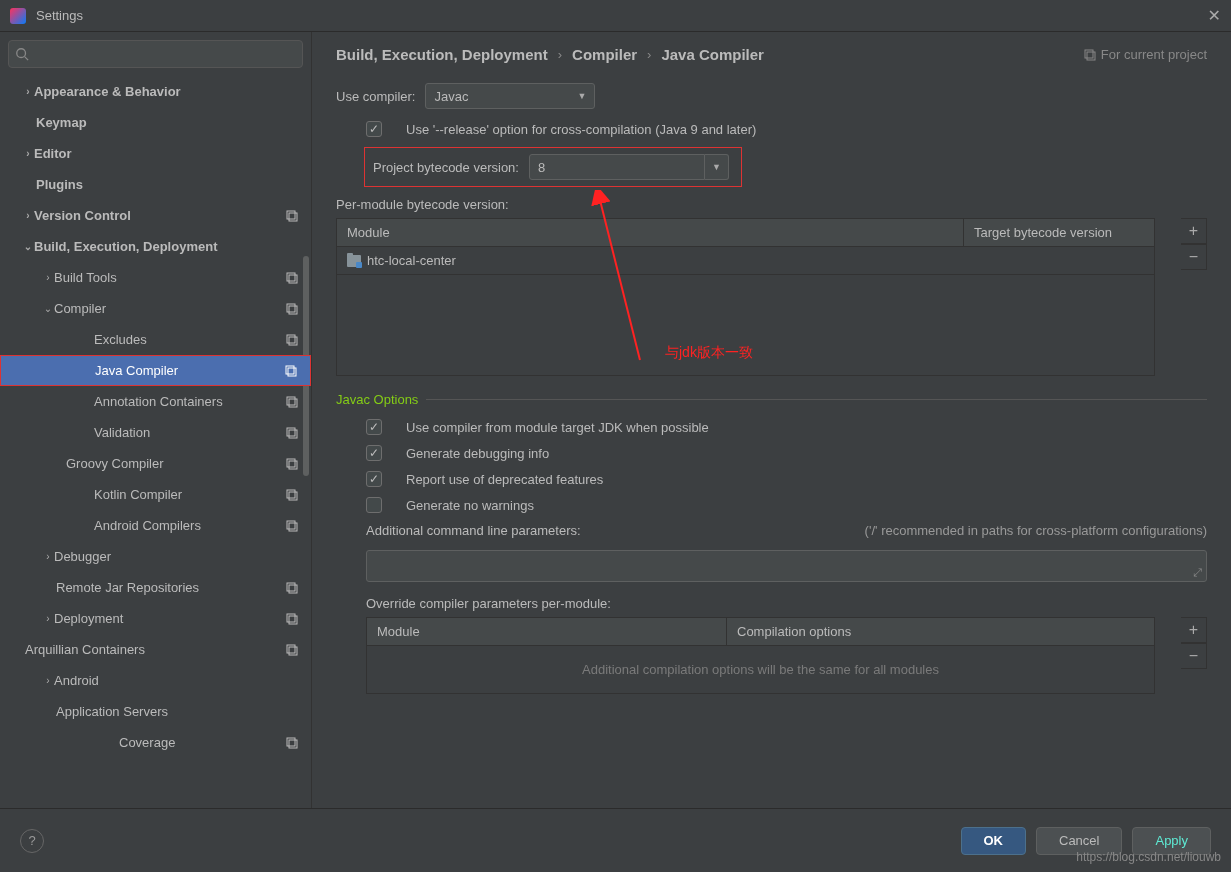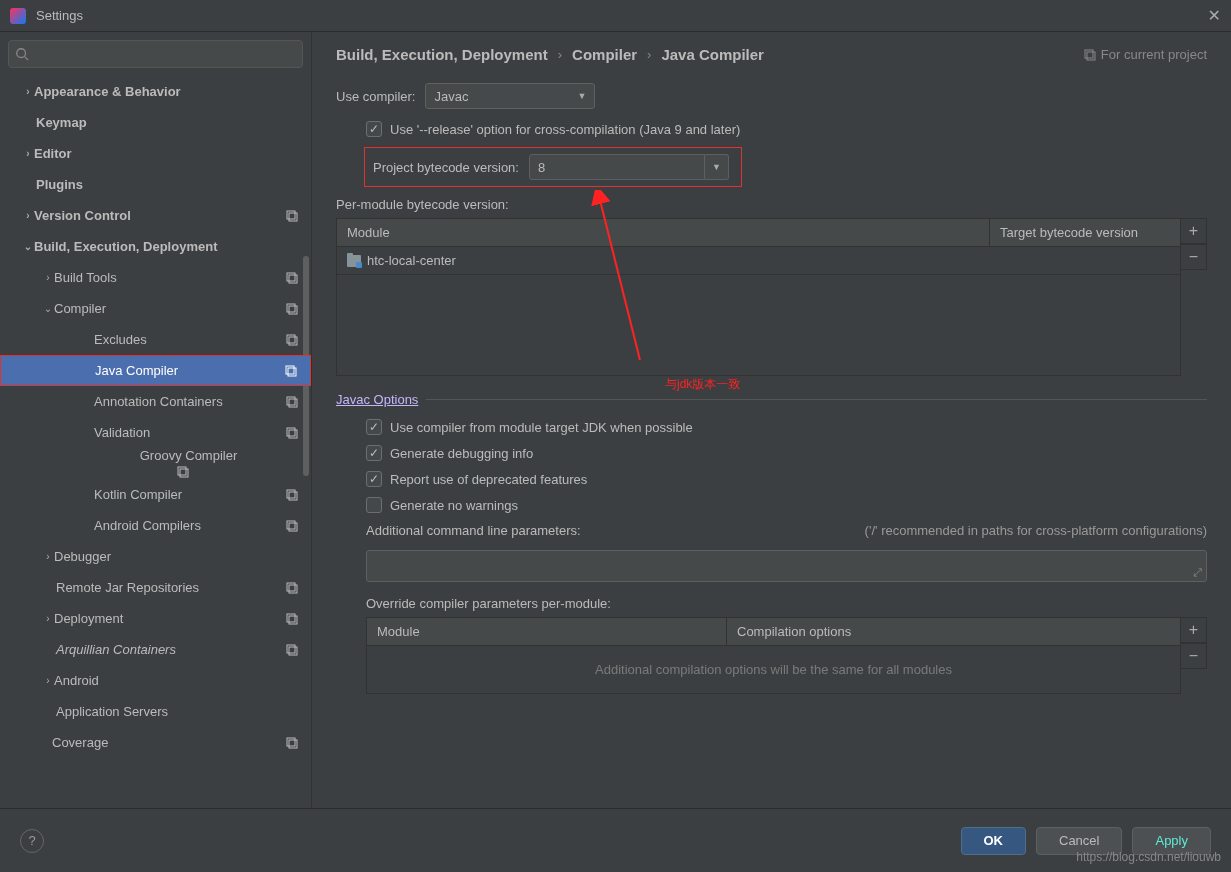--- a/index.html
+++ b/index.html
@@ -24,45 +24,45 @@
 .content { flex: 1; padding: 14px 24px; overflow: auto; background: #3c3f41; }
 .breadcrumb { display: flex; align-items: center; gap: 10px; margin-bottom: 20px; }
 .breadcrumb .crumb { font-weight: bold; color: #bbb; font-size: 15px; }
 .breadcrumb .sep { color: #888; }
 .breadcrumb .proj { margin-left: auto; color: #888; display: flex; align-items: center; gap: 4px; }
 .row { display: flex; align-items: center; margin-bottom: 12px; gap: 10px; }
 .row label { color: #bbb; }
 .combo { height: 26px; background: #45494a; border: 1px solid #5e6060; border-radius: 3px; display: flex; align-items: center; padding: 0 8px; gap: 8px; min-width: 120px; }
 .combo .val { flex: 1; }
 .combo .arrow-dn { font-size: 9px; color: #aaa; }
-.check { display: flex; align-items: center; gap: 8px; margin-bottom: 10px; padding-left: 30px; }
+.check { display: flex; align-items: center; gap: 24px; margin-bottom: 10px; padding-left: 30px; }
 .check .box { width: 16px; height: 16px; border: 1px solid #6e6e6e; border-radius: 3px; background: #43494a; display: flex; align-items: center; justify-content: center; }
 .check .box.checked::after { content: "✓"; color: #bbb; font-size: 12px; }
 .highlight-box { border: 1px solid #d33; padding: 6px 12px 6px 0; display: inline-flex; align-items: center; gap: 10px; margin-left: 28px; margin-bottom: 10px; }
 .highlight-box label { padding-left: 8px; }
 .combo-split { display: flex; }
 .combo-split .val-box { height: 26px; width: 176px; background: #45494a; border: 1px solid #5e6060; border-radius: 3px 0 0 3px; padding: 0 8px; display: flex; align-items: center; }
 .combo-split .btn-box { height: 26px; width: 24px; background: #45494a; border: 1px solid #5e6060; border-left: none; border-radius: 0 3px 3px 0; display: flex; align-items: center; justify-content: center; font-size: 9px; color: #aaa; }
 .table { border: 1px solid #323232; background: #3c3f41; margin-bottom: 16px; }
 .table-head { display: flex; background: #45494a; border-bottom: 1px solid #323232; }
 .th { padding: 6px 10px; color: #bbb; border-right: 1px solid #323232; }
 .table-body { min-height: 128px; }
 .tr { display: flex; border-bottom: 1px solid #323232; }
 .td { padding: 6px 10px; display: flex; align-items: center; gap: 6px; }
 .folder-icon { width: 14px; height: 12px; background: #87939a; border-radius: 1px; position: relative; }
 .folder-icon::before { content: ""; position: absolute; left: 0; top: -2px; width: 6px; height: 3px; background: #87939a; border-radius: 1px 1px 0 0; }
 .folder-icon::after { content: ""; position: absolute; right: -1px; bottom: -1px; width: 6px; height: 6px; background: #4a88c7; border-radius: 1px; }
-.section-head { color: #c4b5fd; display: flex; align-items: center; gap: 8px; margin: 16px 0 12px; text-decoration: underline; }
+.section-head { color: #84cc16; display: flex; align-items: center; gap: 8px; margin: 16px 0 12px; }
 .section-head::after { content: ""; flex: 1; height: 1px; background: #555; }
 .textarea-like { height: 32px; border: 1px solid #5e6060; background: #45494a; border-radius: 3px; margin: 6px 0 14px 30px; position: relative; }
 .textarea-like .expand { position: absolute; right: 4px; bottom: 2px; font-size: 11px; color: #888; }
-.anno-text { position: absolute; color: #f22; font-size: 12px; left: 665px; top: 376px; }
+.anno-text { position: absolute; color: #f22; font-size: 14px; left: 665px; top: 344px; }
 .side-btns { width: 26px; display: flex; flex-direction: column; }
 .side-btn { height: 26px; display: flex; align-items: center; justify-content: center; color: #aaa; font-size: 16px; border: 1px solid #323232; border-left: none; background: #3c3f41; cursor: pointer; }
-.t-wrap { display: flex; margin-bottom: 8px; }
+.t-wrap { display: flex; margin-bottom: 8px; gap: 26px; }
 .t-wrap .table { flex: 1; margin-bottom: 0; }
 .empty-msg { text-align: center; color: #7a7a7a; padding: 16px 0; }
 .footer { height: 64px; border-top: 1px solid #2b2b2b; display: flex; align-items: center; padding: 0 20px; gap: 10px; }
 .footer .help { width: 24px; height: 24px; border: 1px solid #666; border-radius: 50%; display: flex; align-items: center; justify-content: center; color: #999; }
 .footer .spacer { flex: 1; }
 .btn { height: 28px; padding: 0 22px; border-radius: 4px; border: 1px solid #5e6060; background: #4c5052; color: #bbb; display: flex; align-items: center; cursor: pointer; }
 .btn.primary { background: #365880; border-color: #4c708c; color: #fff; font-weight: bold; }
 .btn.disabled { color: #5eead4; }
 .watermark { position: absolute; right: 10px; bottom: 8px; color: #888; font-size: 12px; }
 svg.anno { position: absolute; left: 440px; top: 190px; pointer-events: none; }
@@ -149,21 +149,21 @@
             <rect x="4" y="4" width="8" height="8" fill="none" stroke="currentColor"></rect>
           </svg>
         </div>
         <div class="tree-item" style="padding-left: 94px;">
           <span class="label">Validation</span>
           <svg class="badge" viewBox="0 0 14 14">
             <rect x="2" y="2" width="8" height="8" fill="none" stroke="currentColor"></rect>
             <rect x="4" y="4" width="8" height="8" fill="none" stroke="currentColor"></rect>
           </svg>
         </div>
-        <div class="tree-item" style="padding-left: 66px; flex-direction: column;">
+        <div class="tree-item" style="padding-left: 66px;">
           <span class="label">Groovy Compiler</span>
           <svg class="badge" viewBox="0 0 14 14">
             <rect x="2" y="2" width="8" height="8" fill="none" stroke="currentColor"></rect>
             <rect x="4" y="4" width="8" height="8" fill="none" stroke="currentColor"></rect>
           </svg>
         </div>
         <div class="tree-item" style="padding-left: 94px;">
           <span class="label">Kotlin Compiler</span>
           <svg class="badge" viewBox="0 0 14 14">
             <rect x="2" y="2" width="8" height="8" fill="none" stroke="currentColor"></rect>
@@ -189,35 +189,35 @@
           </svg>
         </div>
         <div class="tree-item" style="padding-left: 42px;">
           <span class="arrow">›</span>
           <span class="label">Deployment</span>
           <svg class="badge" viewBox="0 0 14 14">
             <rect x="2" y="2" width="8" height="8" fill="none" stroke="currentColor"></rect>
             <rect x="4" y="4" width="8" height="8" fill="none" stroke="currentColor"></rect>
           </svg>
         </div>
-        <div class="tree-item" style="padding-left: 56px; font-style: italic;">
+        <div class="tree-item" style="padding-left: 25px;">
           <span class="label">Arquillian Containers</span>
           <svg class="badge" viewBox="0 0 14 14">
             <rect x="2" y="2" width="8" height="8" fill="none" stroke="currentColor"></rect>
             <rect x="4" y="4" width="8" height="8" fill="none" stroke="currentColor"></rect>
           </svg>
         </div>
         <div class="tree-item" style="padding-left: 42px;">
           <span class="arrow">›</span>
           <span class="label">Android</span>
         </div>
         <div class="tree-item" style="padding-left: 56px;">
           <span class="label">Application Servers</span>
         </div>
-        <div class="tree-item" style="padding-left: 52px;">
+        <div class="tree-item" style="padding-left: 83px; margin-left: 36px;">
           <span class="label">Coverage</span>
           <svg class="badge" viewBox="0 0 14 14">
             <rect x="2" y="2" width="8" height="8" fill="none" stroke="currentColor"></rect>
             <rect x="4" y="4" width="8" height="8" fill="none" stroke="currentColor"></rect>
           </svg>
         </div>
       </div>
   </div>
 
   <div class="content">

